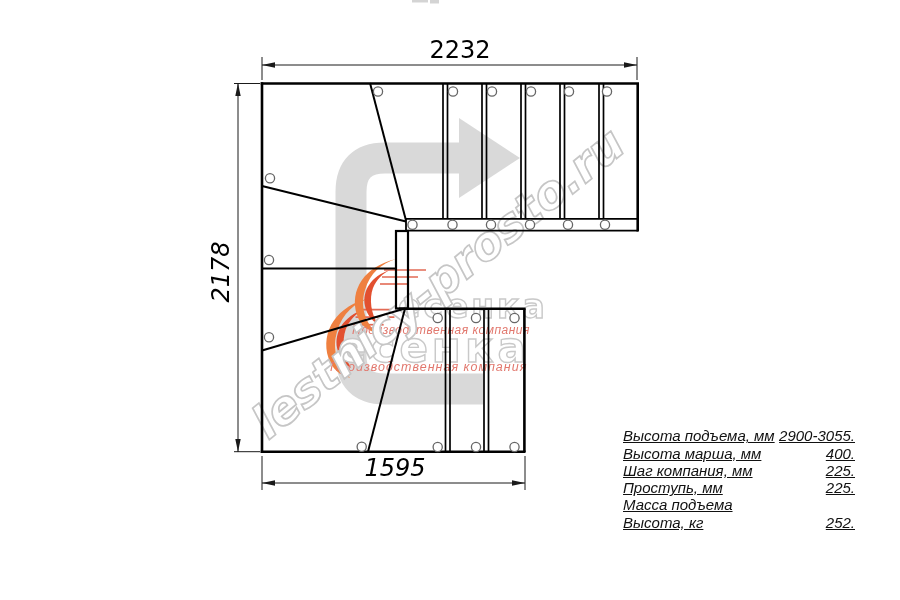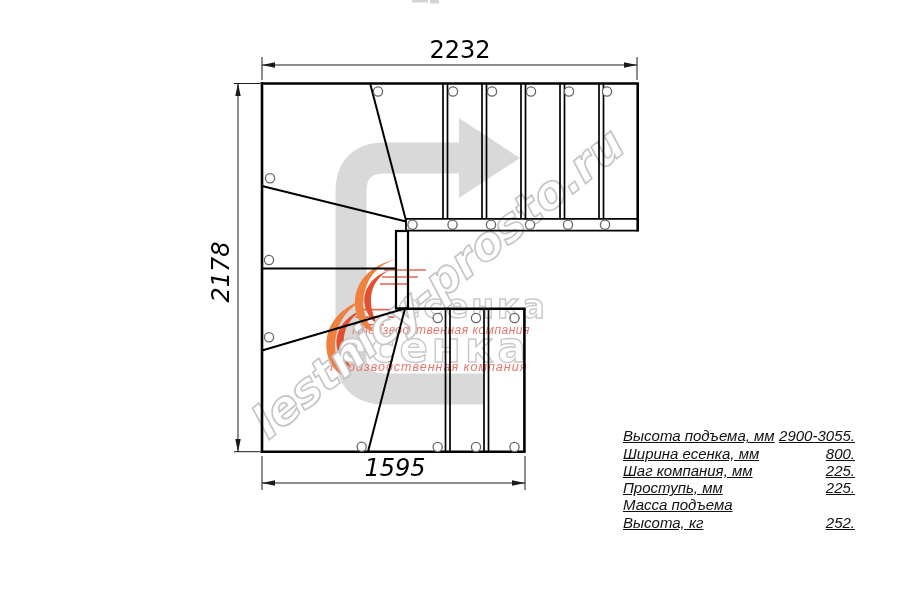--- a/index.html
+++ b/index.html
@@ -167,22 +167,22 @@
     <text x="395" y="476" text-anchor="middle" class="dim-text dim-italic">1595</text>
   </g>
 </svg>
 
   <div class="specs">
     <div class="row">
       <span class="lbl">Высота подъема, мм</span>
       <span class="val">2900-3055.</span>
     </div>
     <div class="row">
-      <span class="lbl">Ширина есенка, мм</span>
-      <span class="val">800.</span>
+      <span class="lbl">Высота марша, мм</span>
+      <span class="val">400.</span>
     </div>
     <div class="row">
       <span class="lbl">Шаг компания, мм</span>
       <span class="val">225.</span>
     </div>
     <div class="row">
       <span class="lbl">Проступь, мм</span>
       <span class="val">225.</span>
     </div>
     <div class="row">

